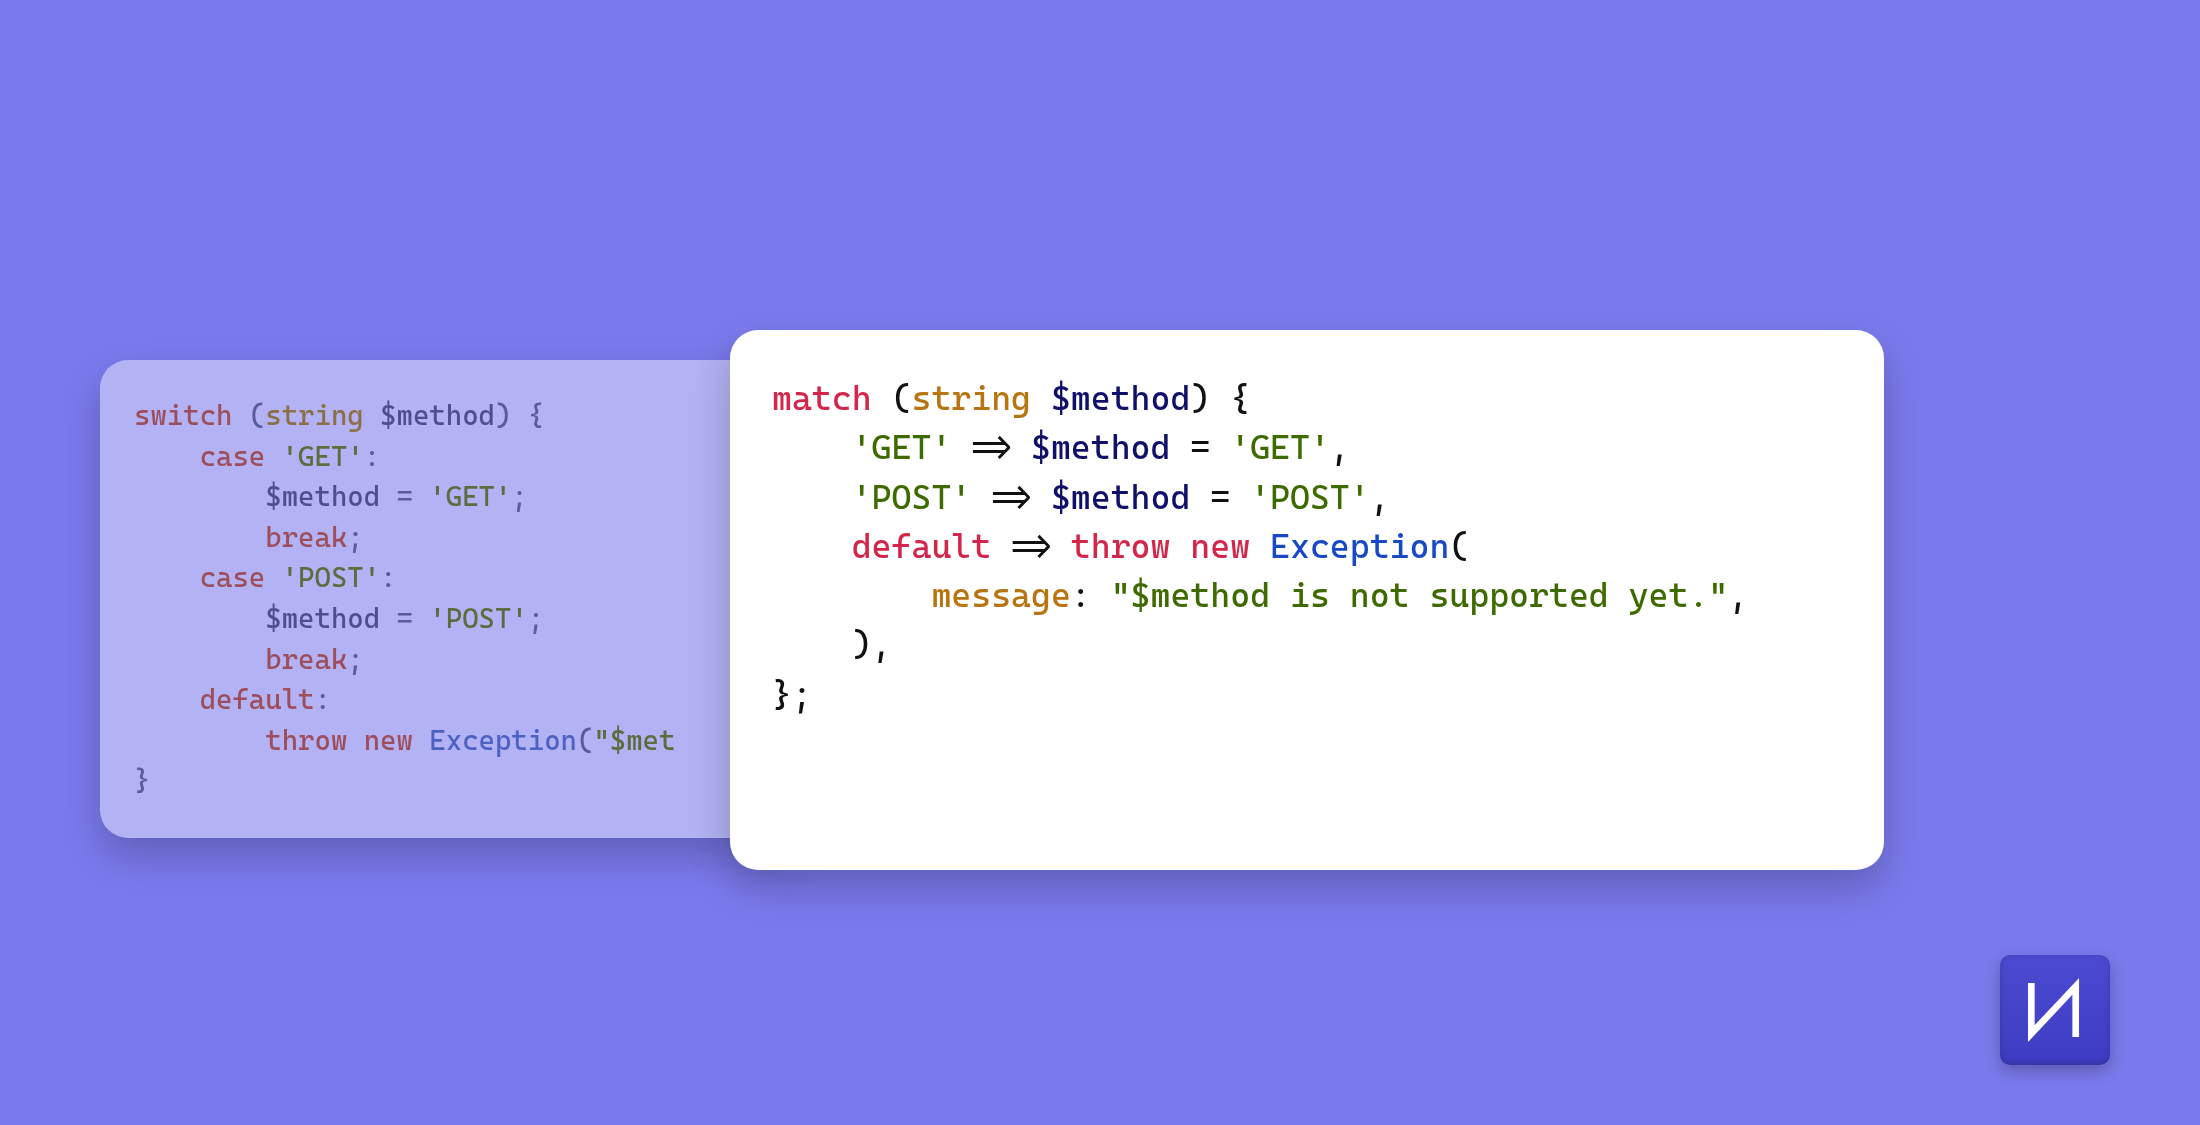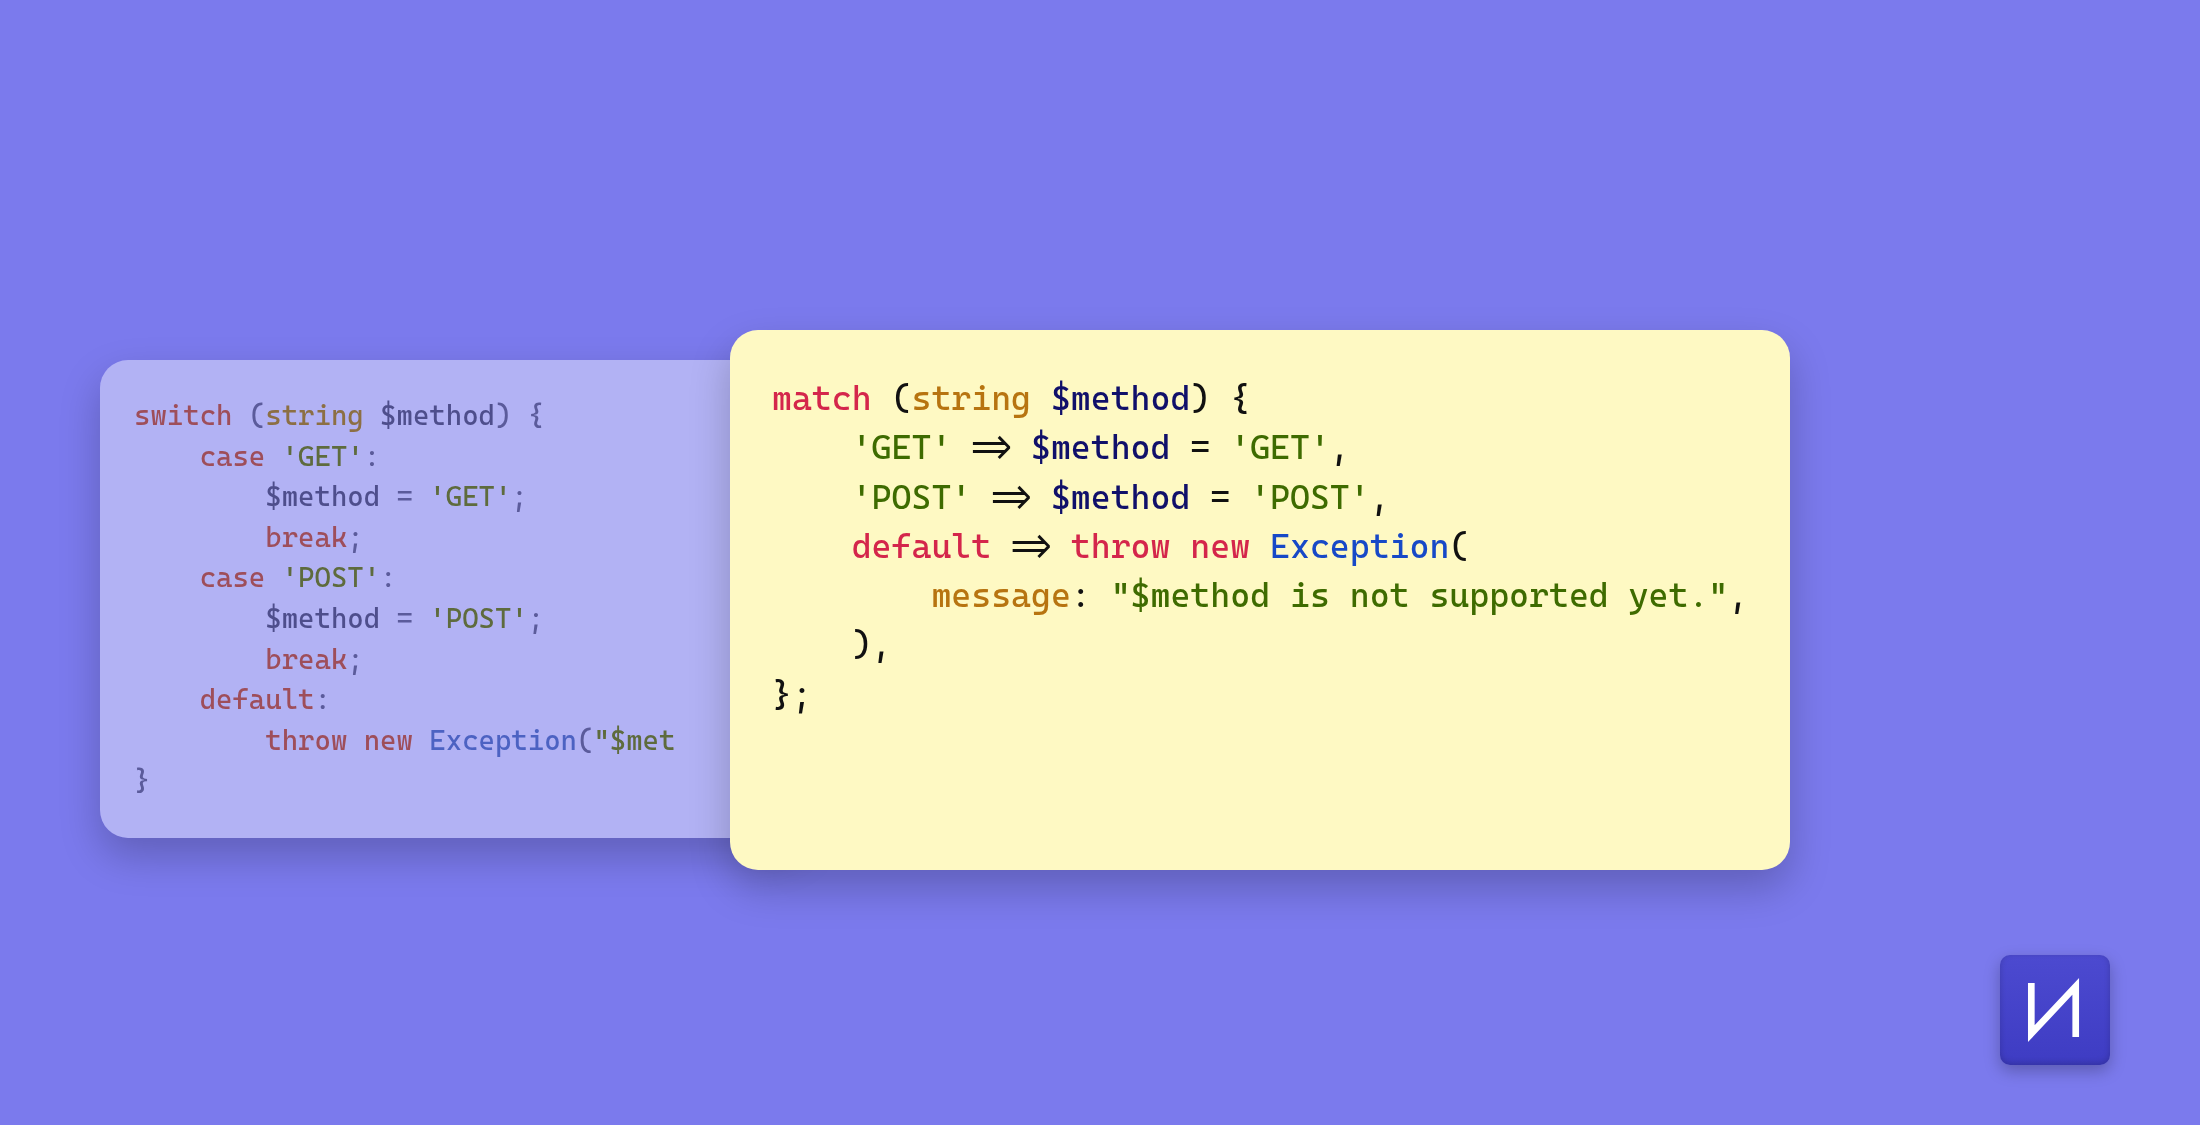--- a/index.html
+++ b/index.html
@@ -48,23 +48,23 @@
   .card-left .type { color: #8C6F44; }   
   .card-left .var  { color: #4E4E8C; }   
   .card-left .str  { color: #5E6B3D; }   
   .card-left .cls  { color: #4C62C2; }   
   .card-left .norm { color: #5B5B9B; }   
 
   
   .card-right {
     left: 730px;
     top: 330px;
-    width: 1060px;
+    width: 1154px;
     height: 540px;
-    background: #fef9c3;
+    background: #ffffff;
     padding: 44px 42px 44px 42px;
     box-sizing: border-box;
     font-size: 34px;
     z-index: 2;
   }
   .card-right pre {
     margin: 0;
     white-space: pre;
     font-family: inherit;
     color: #111;

